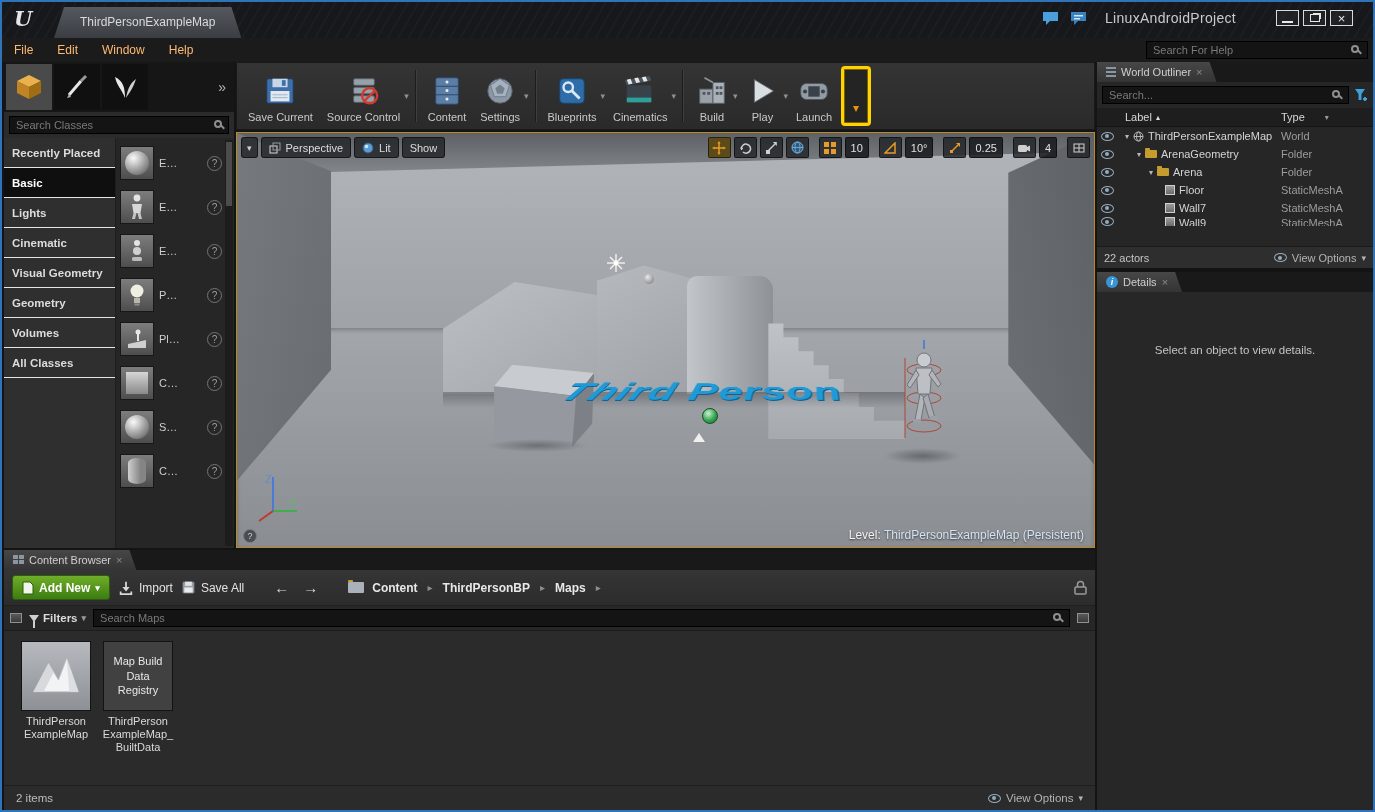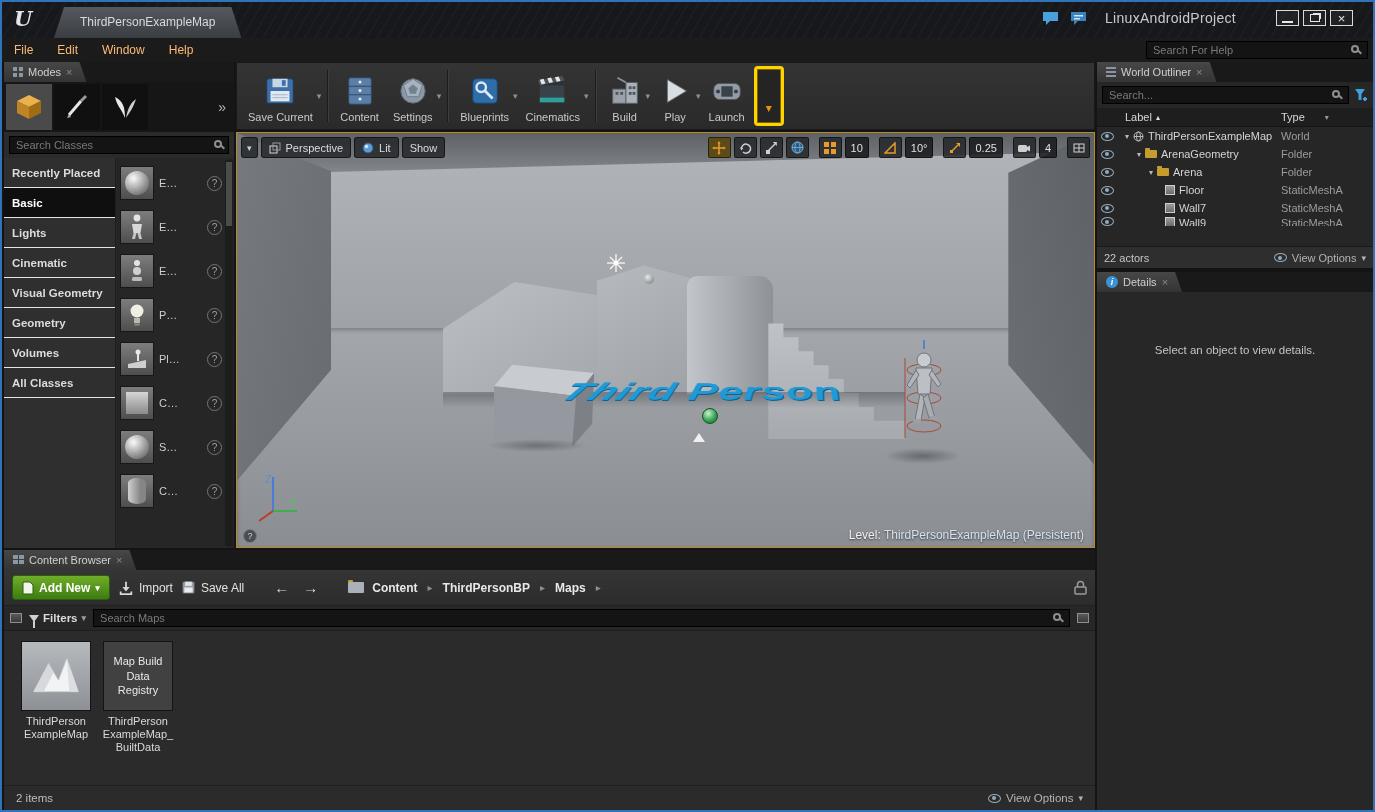--- a/index.html
+++ b/index.html
@@ -187,32 +187,20 @@
     <span class="menu-item">Edit</span>
     <span class="menu-item">Window</span>
     <span class="menu-item">Help</span>
     <div class="srch help-srch">
       <input class="inp" placeholder="Search For Help" style="">
       <span class="mag"></span>
     </div>
   </div>
 
   <div class="modes">
-    <div class="tabbar">
-      <div class="ptab">
-        <svg width="10" height="10" viewBox="0 0 10 10">
-            <rect width="4" height="4" fill="#8a96a2"></rect>
-            <rect x="6" width="4" height="4" fill="#8a96a2"></rect>
-            <rect y="6" width="4" height="4" fill="#8a96a2"></rect>
-            <rect x="6" y="6" width="4" height="4" fill="#8a96a2"></rect>
-          </svg>
-        <span>Modes</span>
-        <span class="g-close"></span>
-      </div>
-    </div>
     <div class="tool-row">
       <div class="tool-tile t1">
         <svg width="30" height="30" viewBox="0 0 30 30">
             <polygon points="15,3 27,9 15,15 3,9" fill="#eab14c"></polygon>
             <polygon points="3,9 15,15 15,27 3,21" fill="#c08424"></polygon>
             <polygon points="27,9 15,15 15,27 27,21" fill="#a06d14"></polygon>
           </svg>
       </div>
       <div class="tool-tile">
         <svg width="28" height="28" viewBox="0 0 28 28">
@@ -328,20 +316,32 @@
     <div class="tbtn">
       <svg width="34" height="34" viewBox="0 0 36 36">
           <rect x="4" y="5" width="28" height="26" rx="2" fill="#3e6fa8" stroke="#1f3a58"></rect>
           <rect x="10" y="5" width="16" height="9" fill="#c9d6e8"></rect>
           <rect x="20" y="6.5" width="4" height="6" fill="#3e6fa8"></rect>
           <rect x="8" y="18" width="20" height="11" fill="#e2e8f0"></rect>
           <line x1="10" y1="22" x2="26" y2="22" stroke="#9fb1c6"></line>
           <line x1="10" y1="25" x2="26" y2="25" stroke="#9fb1c6"></line>
         </svg>
       <span>Save Current</span>
+    </div>
+    <div class="tbtn">
+      <svg width="34" height="34" viewBox="0 0 36 36">
+          <g fill="#97a1ab" stroke="#555e66">
+            <rect x="7" y="5" width="22" height="7" rx="1.5"></rect>
+            <rect x="7" y="14" width="22" height="7" rx="1.5"></rect>
+            <rect x="7" y="23" width="22" height="7" rx="1.5"></rect>
+          </g>
+          <circle cx="24" cy="23" r="8" fill="none" stroke="#d23b2e" stroke-width="2.5"></circle>
+          <line x1="18.5" y1="28.5" x2="29.5" y2="17.5" stroke="#d23b2e" stroke-width="2.5"></line>
+        </svg>
+      <span>Source Control</span>
     </div>
     <span class="tb-caret g-caret"></span>
     <div class="sep-v"></div>
     <div class="tbtn">
       <svg width="34" height="34" viewBox="0 0 36 36">
           <rect x="6" y="4" width="24" height="28" rx="2" fill="#5b7ea6" stroke="#2d4664"></rect>
           <line x1="6" y1="13" x2="30" y2="13" stroke="#2d4664"></line>
           <line x1="6" y1="22" x2="30" y2="22" stroke="#2d4664"></line>
           <circle cx="18" cy="8.5" r="1.6" fill="#e8eef5"></circle>
           <circle cx="18" cy="17.5" r="1.6" fill="#e8eef5"></circle>

